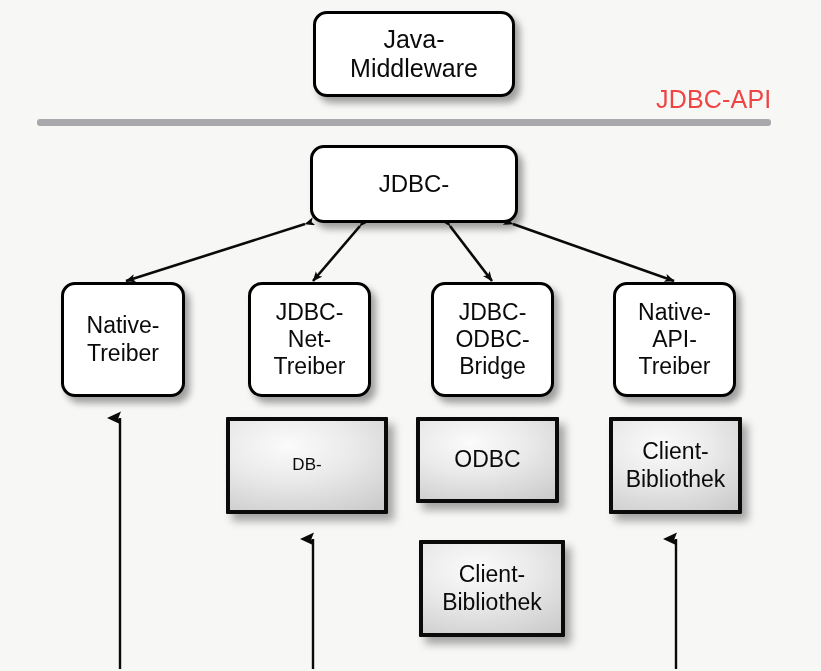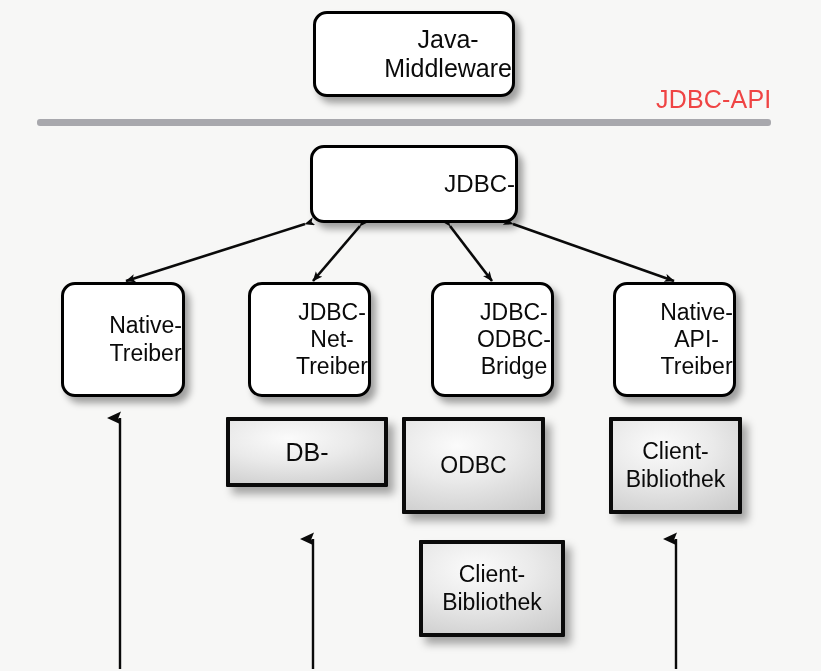--- a/index.html
+++ b/index.html
@@ -34,21 +34,21 @@
 
   
   .node {
     position: absolute;
     box-sizing: border-box;
     background: #ffffff;
     border: 3px solid #000000;
     border-radius: 14px;
     display: flex;
     align-items: center;
-    justify-content: flex-end;
+    justify-content: center;
     text-align: center;
     color: #0a0a0a;
     line-height: 1.18;
     box-shadow: 5px 6px 7px rgba(0,0,0,0.36);
     z-index: 3;
   }
   .node .lines { display: block; }
   .node .ln { display: block; white-space: nowrap; }
 
   
@@ -161,27 +161,27 @@
   </div>
 
   <div class="node" style="left:613px; top:282px; width:123px; height:115px; font-size:23px;">
     <span class="lines">
       <span class="ln">Native-</span>
       <span class="ln">API-</span>
       <span class="ln">Treiber</span>
     </span>
   </div>
 
-  <div class="gbox" style="left:226px; top:417px; width:162px; height:70px; font-size:25px;">
+  <div class="gbox" style="left:226px; top:417px; width:162px; height:97px; font-size:17px;">
     <span class="lines">
       <span class="ln">DB-</span>
     </span>
   </div>
 
-  <div class="gbox" style="left:402px; top:417px; width:143px; height:97px; font-size:23px;">
+  <div class="gbox" style="left:416px; top:417px; width:143px; height:86px; font-size:23px;">
     <span class="lines">
       <span class="ln">ODBC</span>
     </span>
   </div>
 
   <div class="gbox" style="left:609px; top:417px; width:133px; height:97px; font-size:23px;">
     <span class="lines">
       <span class="ln">Client-</span>
       <span class="ln">Bibliothek</span>
     </span>

